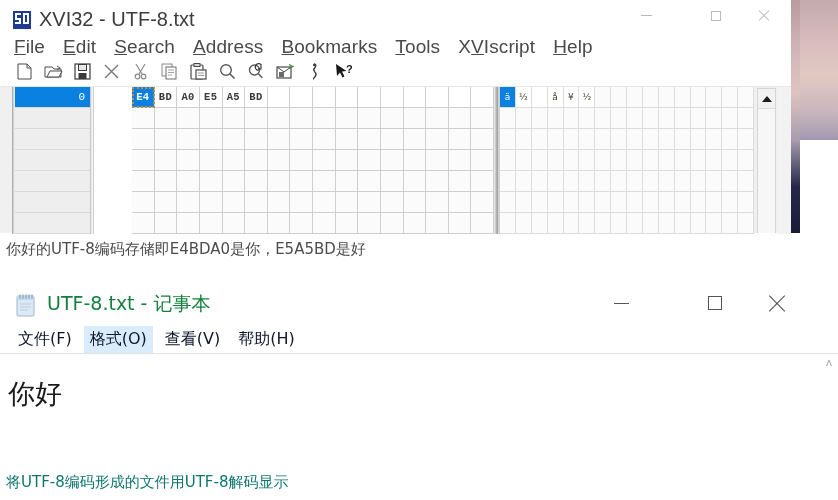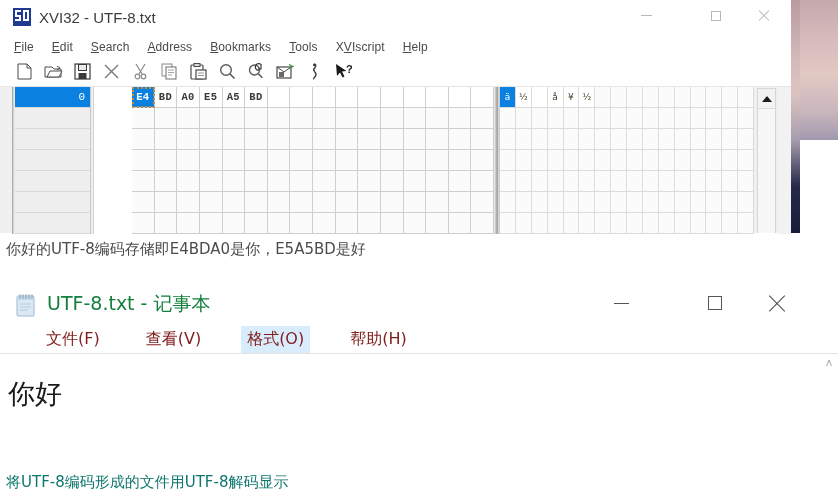--- a/index.html
+++ b/index.html
@@ -75,21 +75,21 @@
   #xvi-icon .s1 { left:2px;  top:2px;  width:6px; height:2px; }
   #xvi-icon .s2 { left:2px;  top:4px;  width:2px; height:3px; }
   #xvi-icon .s3 { left:2px;  top:7px;  width:6px; height:2px; }
   #xvi-icon .s4 { left:6px;  top:9px;  width:2px; height:3px; }
   #xvi-icon .s5 { left:2px;  top:11px; width:6px; height:2px; }
   #xvi-icon .s6 { left:10px; top:2px;  width:2px; height:11px; }
   #xvi-icon .s7 { left:12px; top:2px;  width:4px; height:2px; }
   #xvi-icon .s8 { left:14px; top:4px;  width:2px; height:7px; }
   #xvi-icon .s9 { left:12px; top:11px; width:4px; height:2px; }
   #xvi-title-text {
-    font-size: 15px;
+    font-size: 20px;
     color: #3c3c3c;
     white-space: nowrap;
   }
   .win-btn {
     position: absolute;
     top: 0;
     width: 46px; height: 31px;
     display: flex; align-items: center; justify-content: center;
   }
   #xvi-min { left: 623px; }
@@ -120,21 +120,21 @@
 
   
   #xvi-menubar {
     height: 22px;
     background: #ffffff;
     padding-left: 14px;
     display: flex;
     align-items: center;
   }
   .xvi-menu-item {
-    font-size: 12px;
+    font-size: 19px;
     color: #4a4a4a;
     margin-right: 18px;
     white-space: nowrap;
     letter-spacing: 0.1px;
   }
   .xvi-menu-item u { text-decoration: underline; }
 
   
   #xvi-toolbar {
     height: 27px;
@@ -357,26 +357,25 @@
   .np-glyph-close:after  { transform: rotate(-45deg); }
 
   #np-menubar {
     height: 28px;
     padding-left: 12px;
     display: flex;
     align-items: center;
   }
   .np-menu-item {
     font-size: 16px;
-    color: #7f1d1d;
+    color: #0f172a;
     padding: 3px 6px;
     margin-right: 6px;
     white-space: nowrap;
     font-family: "DejaVu Sans", sans-serif;
-    margin-left: 28px;
   }
   .np-menu-item.active { background: #d9ecfb; }
 
   #np-body {
     position: relative;
     height: 101px;
     background: #ffffff;
     border-top: 1px solid #e3e3e3;
   }
   #np-text {
@@ -846,22 +845,22 @@
     <div class="np-win-btn" id="np-max">
       <span class="np-glyph-max"></span>
     </div>
     <div class="np-win-btn" id="np-close">
       <span class="np-glyph-close"></span>
     </div>
   </div>
 
   <div id="np-menubar">
     <span class="np-menu-item">文件(F)</span>
+    <span class="np-menu-item active">格式(O)</span>
     <span class="np-menu-item">查看(V)</span>
-    <span class="np-menu-item active">格式(O)</span>
     <span class="np-menu-item">帮助(H)</span>
   </div>
 
   <div id="np-body">
     <div id="np-text">你好</div>
     <div id="np-scrollbar">
       <div id="np-scroll-up">˄</div>
     </div>
   </div>
 </div>

